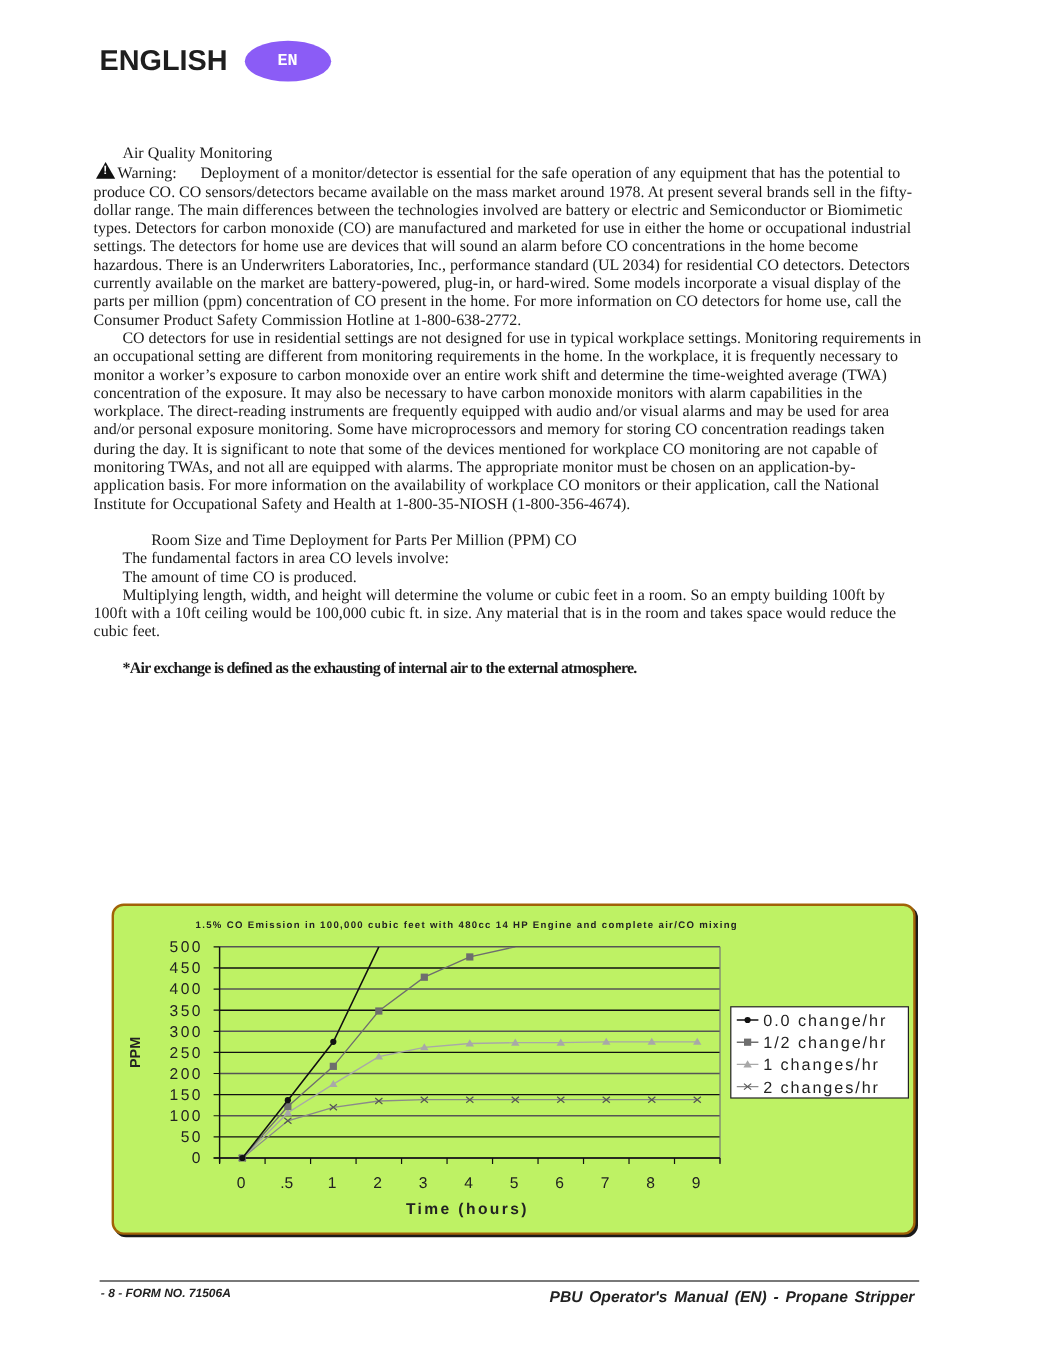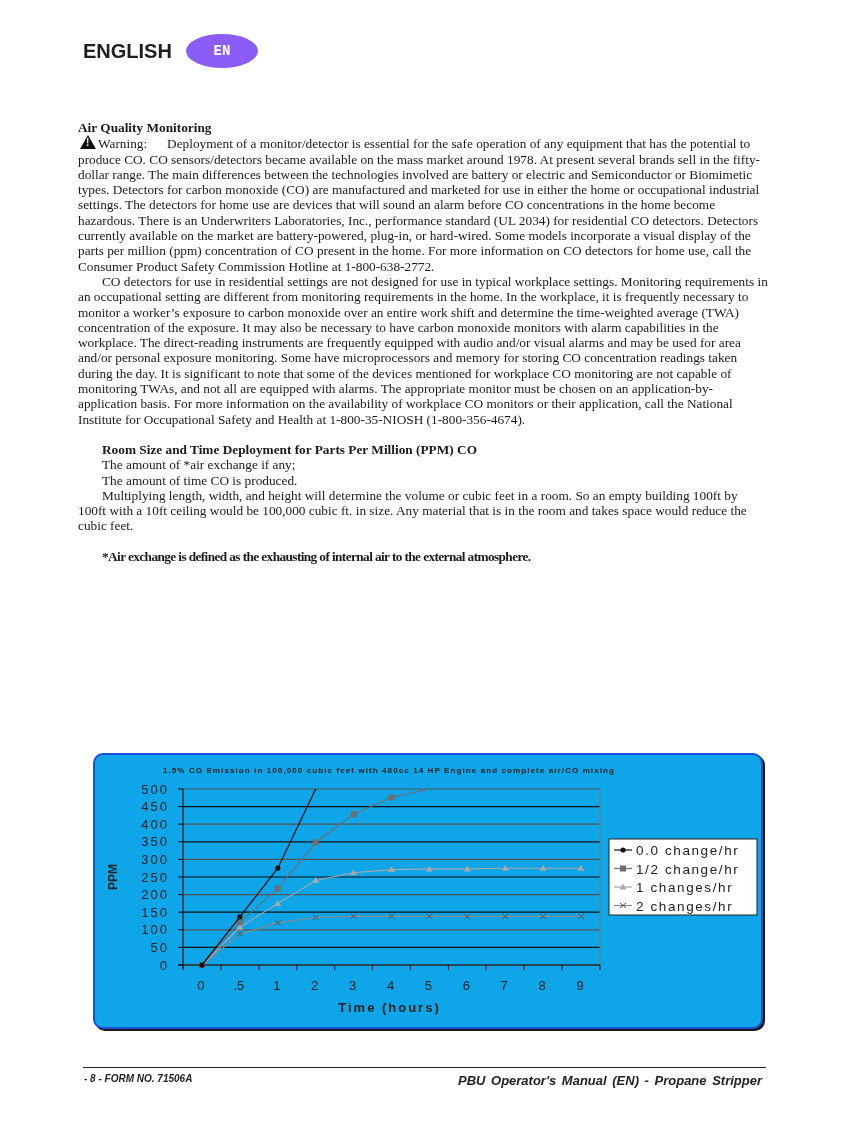--- a/index.html
+++ b/index.html
@@ -1,31 +1,31 @@
 <!DOCTYPE html>
 <html><head>
 <meta charset="utf-8">
 <style>
   html, body { margin: 0; padding: 0; background: #ffffff; }
   body { width: 866px; height: 1122px; position: relative; overflow: hidden; color: #1a1a1a; }
   .lang-header { position: absolute; left: 83px; top: 34px; height: 34px; display: flex; align-items: center; }
-  .lang-title { font-family: "Liberation Sans", sans-serif; font-weight: bold; font-size: 20px; letter-spacing: 0px; color: #1e1e1e; }
+  .lang-title { font-family: "Liberation Sans", sans-serif; font-weight: bold; font-size: 24px; letter-spacing: 0px; color: #1e1e1e; }
   .lang-badge { margin-left: 14px; width: 72px; height: 34px; border-radius: 36px / 17px; background: #8b5cf6; color: #fff; font-family: Liberation Mono, monospace; font-weight: bold; font-size: 14px; display: flex; align-items: center; justify-content: center; }
 
   .doc { position: absolute; left: 78px; top: 120px; width: 690px; font-family: "Liberation Serif", serif; font-size: 13.3px; line-height: 15.3px; color: #1a1a1a; }
   .doc p { margin: 0; }
-  .doc .h { font-weight: bold; }
+  .doc .h { font-weight: normal; margin-left: 24px; }
   .indent { text-indent: 24px; }
   .pad { padding-left: 24px; }
   .warn-icon { display: inline-block; width: 0; height: 0; border-left: 8px solid transparent; border-right: 8px solid transparent; border-bottom: 14px solid #111; position: relative; vertical-align: -1px; margin-left: 2px; margin-right: 2px; }
   .warn-icon::after { content: "!"; position: absolute; left: -2px; top: 2px; color: #fff; font-family: "Liberation Sans", sans-serif; font-weight: bold; font-size: 10px; line-height: 11px; }
   .gap { height: 15px; }
   .narrow-bold { font-weight: bold; letter-spacing: -0.6px; }
 
-  .chart-frame { position: absolute; left: 93px; top: 753px; width: 666px; height: 272px; border: 2px solid #1d4ed8; border-radius: 10px; box-shadow: 2px 2px 0 #1a1a1a; background: #0ea5e9; }
+  .chart-frame { position: absolute; left: 93px; top: 753px; width: 666px; height: 272px; border: 2px solid #a16207; border-radius: 10px; box-shadow: 2px 2px 0 #1a1a1a; background: #bef264; }
   .chart-title { position: absolute; left: 0; top: 11px; width: 588px; text-align: center; font-family: "Liberation Sans", sans-serif; font-weight: bold; font-size: 8px; letter-spacing: 1.1px; color: #222; }
   svg#chart { position: absolute; left: 0; top: 0; }
 
   .footer-rule { position: absolute; left: 83px; top: 1067px; width: 683px; height: 1px; background: #222; }
   .footer-left { position: absolute; left: 84px; top: 1073px; font-family: "Liberation Sans", sans-serif; font-style: italic; font-weight: bold; font-size: 10px; color: #222; }
   .footer-right { position: absolute; right: 104px; top: 1073px; font-family: "Liberation Sans", sans-serif; font-style: italic; font-weight: bold; font-size: 13px; color: #222; word-spacing: 2px; }
 </style>
 </head>
 <body>
 
@@ -35,21 +35,21 @@
 </div>
 
 <div class="doc">
   <p class="h">Air Quality Monitoring</p>
   <p>
     <span class="warn-icon"></span><span>Warning:</span>&nbsp;&nbsp;&nbsp;&nbsp;&nbsp;&nbsp;<span>Deployment of a monitor/detector is essential for the safe operation of any equipment that has the potential to produce CO. CO sensors/detectors became available on the mass market around 1978. At present several brands sell in the fifty-dollar range. The main differences between the technologies involved are battery or electric and Semiconductor or Biomimetic types. Detectors for carbon monoxide (CO) are manufactured and marketed for use in either the home or occupational industrial settings. The detectors for home use are devices that will sound an alarm before CO concentrations in the home become hazardous. There is an Underwriters Laboratories, Inc., performance standard (UL 2034) for residential CO detectors. Detectors currently available on the market are battery-powered, plug-in, or hard-wired. Some models incorporate a visual display of the parts per million (ppm) concentration of CO present in the home. For more information on CO detectors for home use, call the Consumer Product Safety Commission Hotline at 1-800-638-2772.</span>
   </p>
   <p class="indent">CO detectors for use in residential settings are not designed for use in typical workplace settings. Monitoring requirements in an occupational setting are different from monitoring requirements in the home. In the workplace, it is frequently necessary to monitor a worker’s exposure to carbon monoxide over an entire work shift and determine the time-weighted average (TWA) concentration of the exposure. It may also be necessary to have carbon monoxide monitors with alarm capabilities in the workplace. The direct-reading instruments are frequently equipped with audio and/or visual alarms and may be used for area and/or personal exposure monitoring. Some have microprocessors and memory for storing CO concentration readings taken during the day. It is significant to note that some of the devices mentioned for workplace CO monitoring are not capable of monitoring TWAs, and not all are equipped with alarms. The appropriate monitor must be chosen on an application-by-application basis. For more information on the availability of workplace CO monitors or their application, call the National Institute for Occupational Safety and Health at 1-800-35-NIOSH (1-800-356-4674).</p>
   <div class="gap"></div>
   <p class="h pad">Room Size and Time Deployment for Parts Per Million (PPM) CO</p>
-  <p class="pad">The amount of *air exchange if any;</p>
+  <p class="pad">The fundamental factors in area CO levels involve:</p>
   <p class="pad">The amount of time CO is produced.</p>
   <p class="indent">Multiplying length, width, and height will determine the volume or cubic feet in a room. So an empty building 100ft by 100ft with a 10ft ceiling would be 100,000 cubic ft. in size. Any material that is in the room and takes space would reduce the cubic feet.</p>
   <div class="gap"></div>
   <p class="pad narrow-bold">*Air exchange is defined as the exhausting of internal air to the external atmosphere.</p>
   <div class="gap"></div>
 </div>
 
 <div class="chart-frame">
   <div class="chart-title">1.5% CO Emission in 100,000 cubic feet with 480cc 14 HP Engine and complete air/CO mixing</div>
   <svg id="chart" width="666" height="272">

